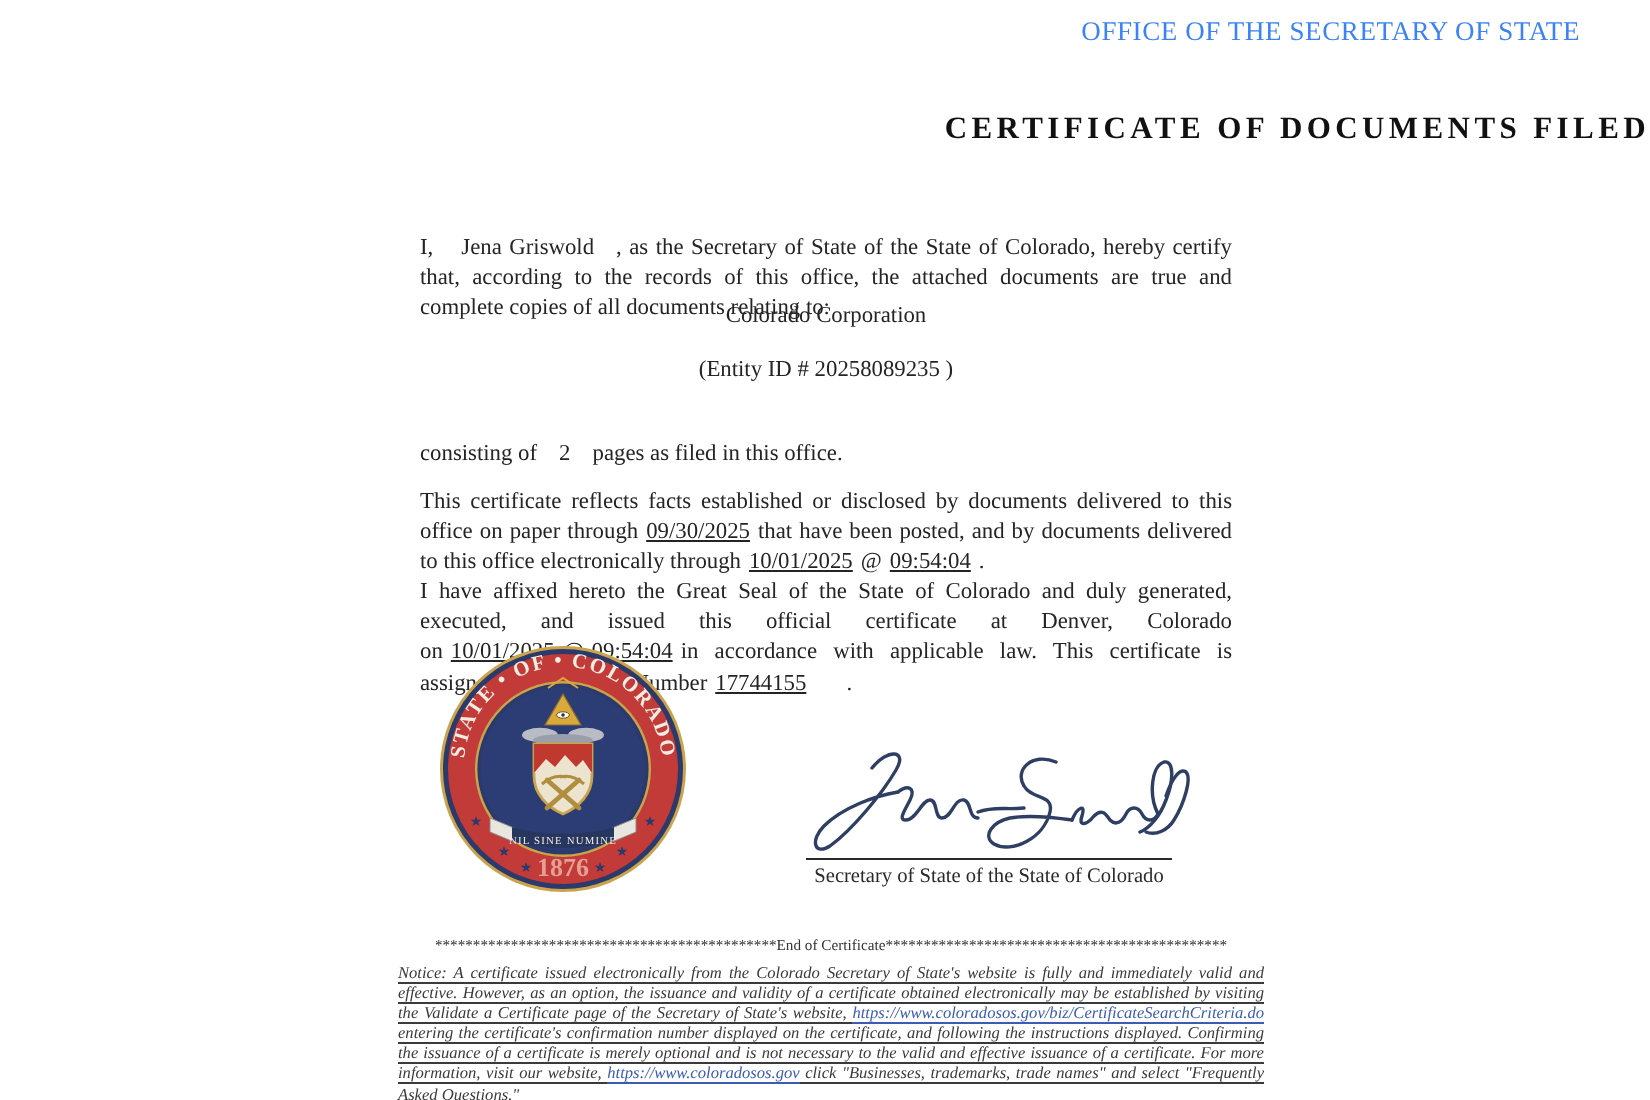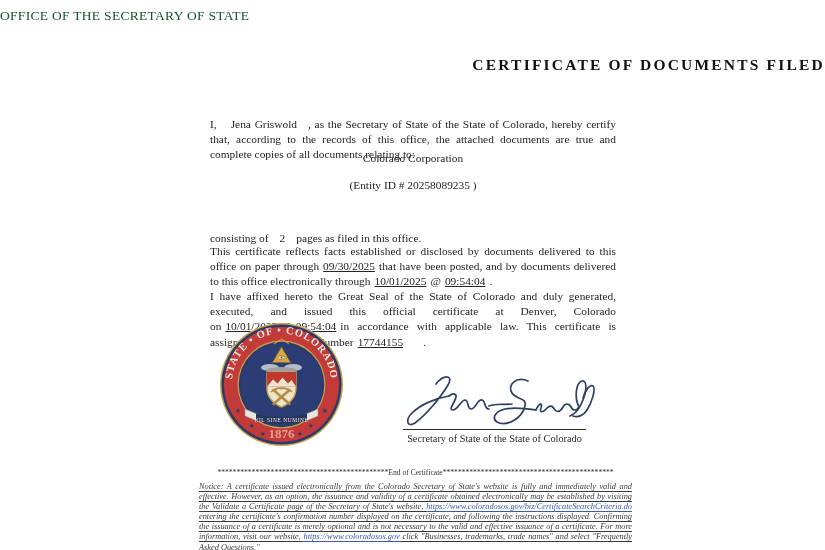--- a/index.html
+++ b/index.html
@@ -8,21 +8,21 @@
     width: 825px; height: 550px;
     font-family: "Liberation Serif", serif;
     color: #222;
     position: relative;
     overflow: hidden;
   }
   .page { position: absolute; inset: 0; background: #fff; }
 
   .abs { position: absolute; }
 
-  .hdr-line { width: 790px; text-align: left; font-size: 13.5px; color: #14532d; letter-spacing: 0.3px; }
+  .hdr-line { width: 790px; text-align: right; font-size: 13.5px; color: #3b82f6; letter-spacing: 0.3px; }
   .doc-title { width: 825px; text-align: right; font-size: 15.5px; font-weight: bold; letter-spacing: 2.2px; color: #111; }
 
   .body-par {
     left: 210px; width: 406px;
     font-size: 11.4px; line-height: 15.2px;
     text-align: justify; color: #242424; margin-top: 25px;
   }
   .center-line { left: 210px; width: 406px; text-align: center; font-size: 11.4px; color: #242424; }
 
   .fld-name { padding: 0 11px 0 14px; }
@@ -59,21 +59,21 @@
 
   <div class="abs doc-title" style="top:56px">CERTIFICATE OF DOCUMENTS FILED</div>
 
   <div class="abs body-par" style="top:92px">
     <span>I,</span><span class="fld-name">Jena Griswold</span><span>, as the Secretary of State of the State of Colorado, hereby certify that, according to the records of this office, the attached documents are true and complete copies of all documents relating to:</span>
   </div>
 
   <div class="abs center-line" style="top:152px">Colorado Corporation</div>
   <div class="abs center-line" style="top:179px">(Entity ID # 20258089235 )</div>
 
-  <div class="abs body-par" style="top:206px">
+  <div class="abs body-par" style="top:195px">
     <span>consisting of</span><span class="fld-pages">2</span><span>pages as filed in this office.</span>
   </div>
 
   <div class="abs body-par" style="top:219px">
     <span>This certificate reflects facts established or disclosed by documents delivered to this office on paper through</span><span class="fld-sm">09/30/2025</span><span>that have been posted, and by documents delivered to this office electronically through</span><span class="fld-sm">10/01/2025</span><span>@</span><span class="fld-sm">09:54:04</span><span>.</span>
   </div>
 
   <div class="abs body-par" style="top:264px">
     <span>I have affixed hereto the Great Seal of the State of Colorado and duly generated, executed, and issued this official certificate at Denver, Colorado on</span><span class="fld-sm">10/01/2025</span><span>@</span><span class="fld-sm">09:54:04</span><span>in accordance with applicable law. This certificate is assigned Confirmation Number</span><span class="fld-sm">17744155</span><span class="fld-wide-end">.</span>
   </div>

